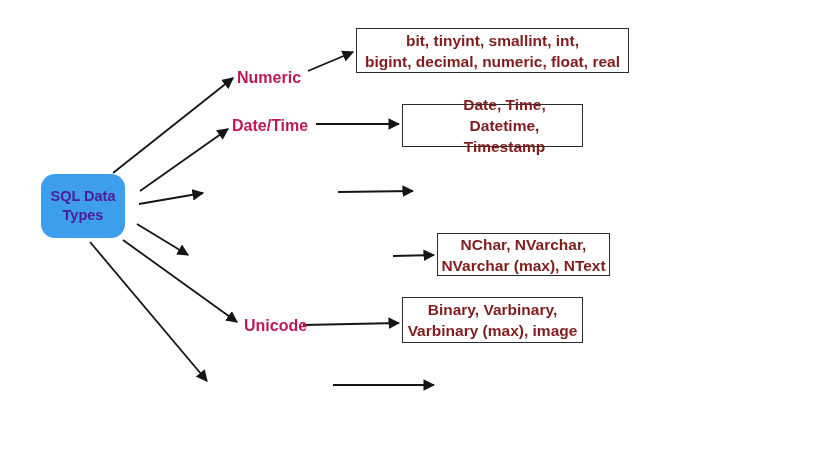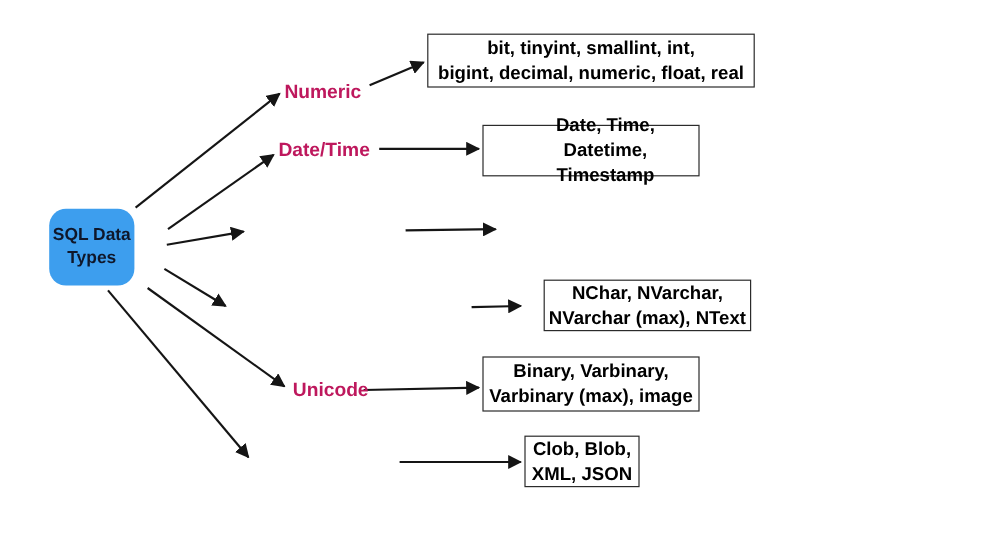--- a/index.html
+++ b/index.html
@@ -13,24 +13,24 @@
   }
   .arrows {
     position: absolute;
     left: 0; top: 0;
     width: 819px; height: 460px;
     pointer-events: none;
   }
   .root-node {
     position: absolute;
     left: 41px; top: 174px;
-    width: 71px; height: 64px;
+    width: 84px; height: 64px;
     background: #3d9eee;
     border-radius: 14px;
-    color: #0f172a;
+    color: #4c1d95;
     font-size: 14.5px;
     font-weight: 700;
     line-height: 19px;
     display: flex;
     align-items: center;
     justify-content: center;
     text-align: center;
     white-space: pre-line;
   }
   .cat-label {
@@ -38,42 +38,42 @@
     color: #be185d;
     font-size: 16px;
     font-weight: 700;
     line-height: 17px;
     white-space: nowrap;
   }
   .types-box {
     position: absolute;
     background: #ffffff;
     border: 1.5px solid #2b2b2b;
-    color: #000000;
+    color: #7f1d1d;
     font-size: 15.5px;
     font-weight: 700;
     line-height: 21px;
     display: flex;
     align-items: center;
     justify-content: center;
     text-align: center;
     white-space: pre-line;
     box-sizing: border-box;
   }
   #label-numeric   { left: 237px; top: 69px;  }
   #label-datetime  { left: 232px; top: 117px; }
   #label-charstr   { left: 207px; top: 184px; }
   #label-unicode   { left: 194px; top: 248px; }
   #label-binary    { left: 244px; top: 317px; }
   #label-misc      { left: 207px; top: 377px; }
 
   #box-numeric  { left: 356px; top: 28px;  width: 273px; height: 45px; }
   #box-datetime { left: 402px; top: 104px; width: 181px; height: 43px; padding-left: 24px; }
   #box-charstr  { left: 416px; top: 169px; width: 153px; height: 43px; }
-  #box-unicode  { left: 437px; top: 233px; width: 173px; height: 43px; margin-left: 16px; }
+  #box-unicode  { left: 437px; top: 233px; width: 173px; height: 43px; }
   #box-binary   { left: 402px; top: 297px; width: 181px; height: 46px; }
   #box-misc     { left: 437px; top: 363px; width: 96px;  height: 43px; }
 </style>
 </head>
 <body>
 
 <div class="canvas">
 
   <svg class="arrows" width="819" height="460" viewBox="0 0 819 460" xmlns="http://www.w3.org/2000/svg">
     <defs>
@@ -105,16 +105,14 @@
   <div class="cat-label" id="label-binary">Unicode</div>
 
   <div class="types-box" id="box-numeric">bit, tinyint, smallint, int,
 bigint, decimal, numeric, float, real</div>
   <div class="types-box" id="box-datetime">Date, Time, Datetime,
 Timestamp</div>
   <div class="types-box" id="box-unicode">NChar, NVarchar,
 NVarchar (max), NText</div>
   <div class="types-box" id="box-binary">Binary, Varbinary,
 Varbinary (max), image</div>
-  <div class="types-box" id="box-misc">Clob, Blob,
-XML, JSON</div>
 
 </div>
 
 </body></html>

